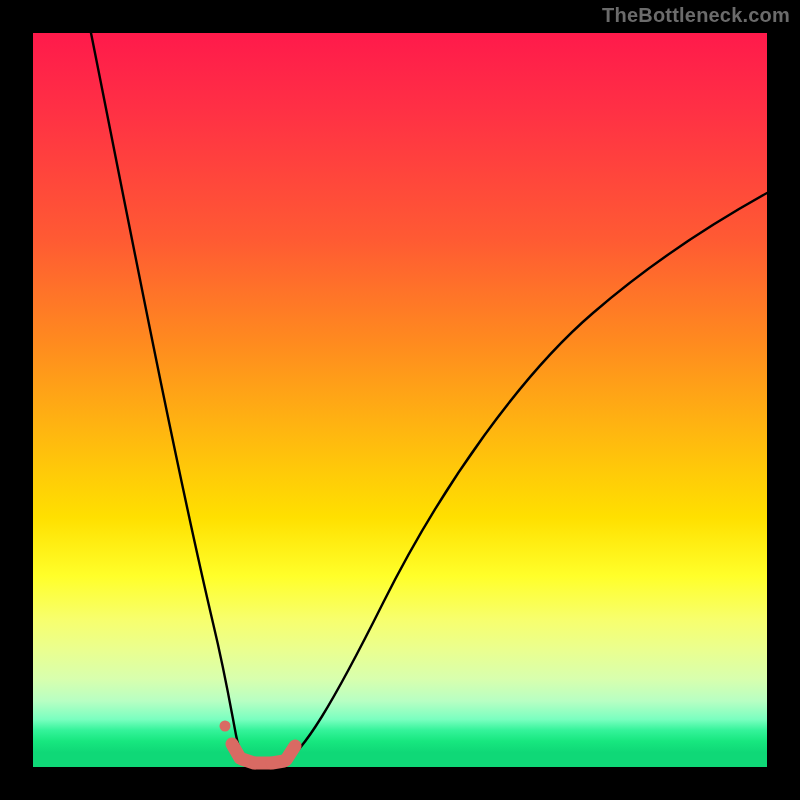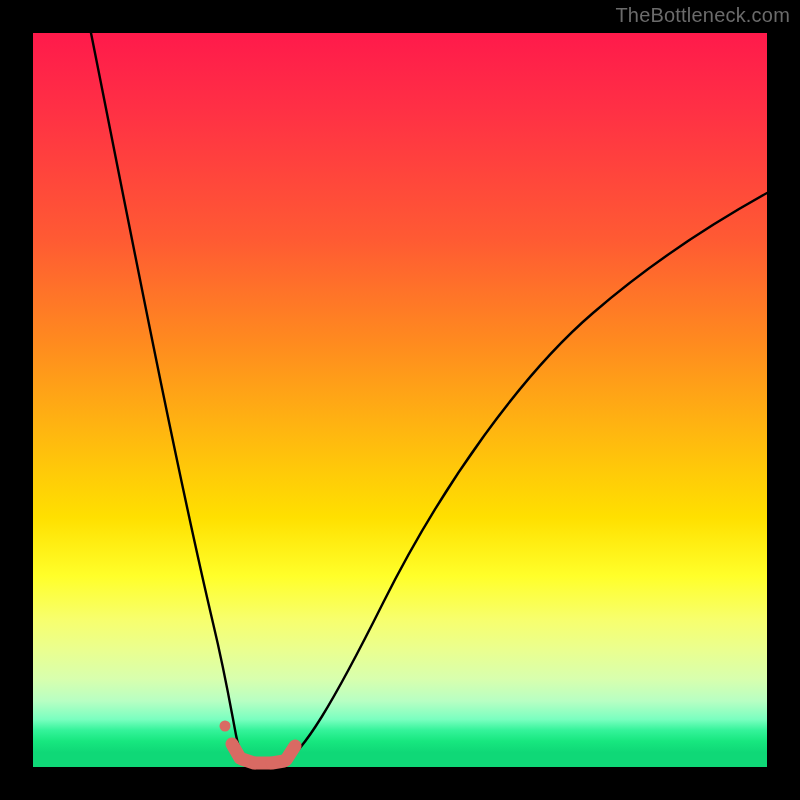--- a/index.html
+++ b/index.html
@@ -46,21 +46,21 @@
       #0fd877 100%
     );
   }
   .watermark {
     position: absolute;
     top: 4px;
     right: 10px;
     color: #6b6b6b;
     font-size: 20px;
     letter-spacing: 0.2px;
-    font-weight: 400;
+    font-weight: 700;
     user-select: none;
   }
   svg.curve-layer {
     position: absolute;
     left: 0;
     top: 0;
     width: 734px;
     height: 734px;
     overflow: visible;
   }

